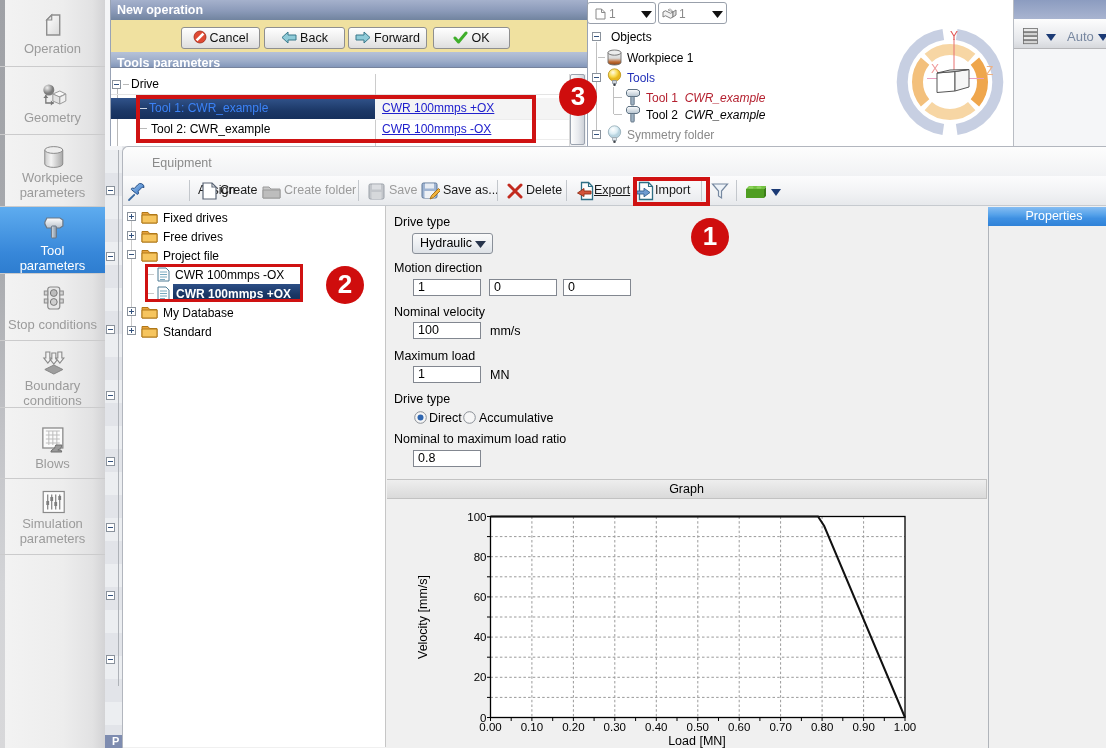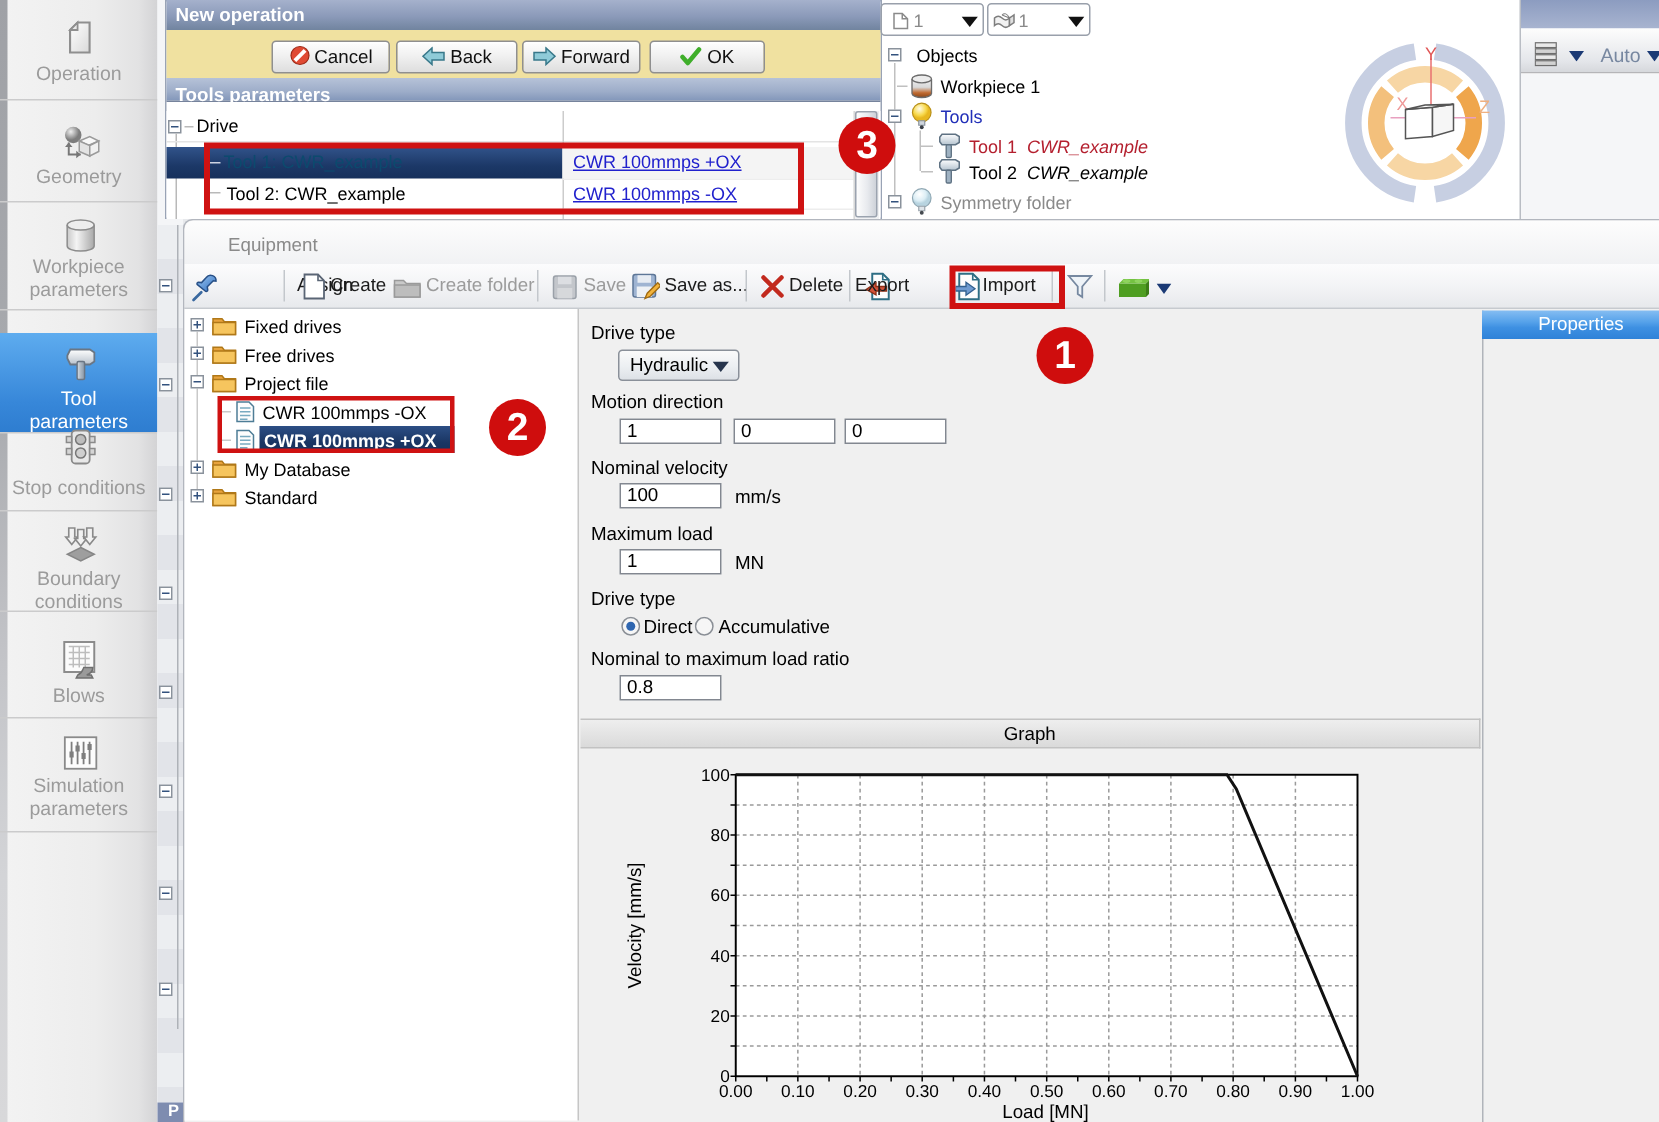--- a/index.html
+++ b/index.html
@@ -117,21 +117,21 @@
           <stop offset=".35" stop-color="#f4f4f4"></stop>
           <stop offset="1" stop-color="#a8a8a8"></stop>
         </linearGradient>
       </defs>
   <path d="M4 6 v14 a9 3.4 0 0 0 18 0 v-14" fill="url(#cyl)" stroke="#8c8c8c" stroke-width="1"></path>
   <ellipse cx="13" cy="6" rx="9" ry="3.4" fill="#ededed" stroke="#8c8c8c" stroke-width="1"></ellipse>
  </svg>
  <div class="sblab" style="top:35px">Workpiece<br>parameters</div>
   </div>
 
-<div class="ab sbitem sbsel" style="top:207px;height:67px;margin-top:15px;">
+<div class="ab sbitem sbsel" style="top:207px;height:67px;">
  <svg class="sbico" style="top:5px" width="30" height="30" viewBox="0 0 30 30">
   <defs>
         <linearGradient id="hh" x1="0" y1="0" x2="0" y2="1">
           <stop offset="0" stop-color="#ffffff"></stop>
           <stop offset="1" stop-color="#b9c2cc"></stop>
         </linearGradient>
   <linearGradient id="hs" x1="0" y1="0" x2="1" y2="0">
           <stop offset="0" stop-color="#d7dde4"></stop>
           <stop offset=".5" stop-color="#aab6c2"></stop>
           <stop offset="1" stop-color="#8897a6"></stop>
@@ -230,21 +230,21 @@
 <div class="ab" id="nop-tree" style="left:111px;"></div>
 
 <div class="ab mbox" style="left:112px;top:80px;"></div>
 <div class="ab" style="left:117px;top:89px;width:1px;height:57px;background:#b9b9b9;"></div>
 <div class="ab" style="left:123px;top:84px;width:6px;height:1px;background:#b9b9b9;"></div>
 <div class="ab tr-row" style="left:131px;top:77px;">Drive</div>
 <div class="ab" style="left:111px;top:94px;width:475px;height:1px;background:#e4e4e4;"></div>
 <div class="ab" style="left:111px;top:98px;width:264px;height:21px;
  background:linear-gradient(#31538a,#1c3867 60%,#16305c);"></div>
 <div class="ab" style="left:140px;top:108px;width:7px;height:1px;background:#cdd4e2;"></div>
-<div class="ab tr-row" style="left:149px;top:101px;color:#0c4a6e;">Tool 1: CWR_example</div>
+<div class="ab tr-row" style="left:149px;top:101px;color:#3b82f6;">Tool 1: CWR_example</div>
 <div class="ab" style="left:140px;top:128px;width:7px;height:1px;background:#b9b9b9;"></div>
 <div class="ab tr-row" style="left:151px;top:122px;color:#000;text-align:center;">Tool 2: CWR_example</div>
 <div class="ab" style="left:375px;top:74px;width:1px;height:72px;background:#cccccc;"></div>
 <div class="ab" style="left:375px;top:98px;width:194px;height:21px;background:#f4f4f4;"></div>
 <div class="ab link" style="left:382px;top:101px;">CWR 100mmps +OX</div>
 <div class="ab link" style="left:382px;top:122px;">CWR 100mmps -OX</div>
 <div class="ab" style="left:375px;top:119px;width:194px;height:1px;background:#ededed;"></div>
 <div class="ab" style="left:375px;top:139px;width:194px;height:1px;background:#ededed;"></div>
 
 <div class="ab" style="left:569px;top:74px;width:17px;height:72px;background:#f0f1f3;border-left:1px solid #d8d8d8;"></div>
@@ -427,21 +427,21 @@
 <svg class="ab" style="left:507px;top:183px" width="16" height="16" viewBox="0 0 16 16">
  <path d="M2 2 L14 14 M14 2 L2 14" stroke="#c22a1e" stroke-width="3" stroke-linecap="round"></path>
 </svg>
 <div class="tbtxt" style="left:526px;top:183px;">Delete</div>
 <div class="tbsep" style="left:566px;top:180px;"></div>
 <svg class="ab" style="left:576px;top:181px" width="18" height="20" viewBox="0 0 18 20">
  <path d="M5.5 1.5 h7 l4 4 v13 h-11 z" fill="#fdfdfd" stroke="#2e6e84" stroke-width="1.3"></path>
  <path d="M12.5 1.5 v4 h4" fill="none" stroke="#2e6e84" stroke-width="1.1"></path>
  <path d="M8 7.5 v2.5 h7 v3 h-7 v2.5 L1.5 12 z" fill="#d4533a" stroke="#8e2f16" stroke-width="0.9"></path>
 </svg>
-<div class="tbtxt" style="left:570px;top:183px;">Export</div>
+<div class="tbtxt" style="left:594px;top:183px;text-decoration:underline;">Export</div>
 <svg class="ab" style="left:637px;top:181px" width="19" height="20" viewBox="0 0 19 20">
  <path d="M2.5 1.5 h9 l4 4 v13 h-13 z" fill="#fdfdfd" stroke="#2e6e84" stroke-width="1.3"></path>
  <path d="M11.5 1.5 v4 h4" fill="none" stroke="#2e6e84" stroke-width="1.1"></path>
  <path d="M0 10 h7 v-2.8 l6 4.3 -6 4.3 V13 H0 z" fill="#6f9bd0" stroke="#33618f" stroke-width="0.9"></path>
 </svg>
 <div class="tbtxt" style="left:655px;top:183px;">Import</div>
 <div class="tbsep" style="left:701px;top:180px;"></div>
 <svg class="ab" style="left:711px;top:182px" width="18" height="18" viewBox="0 0 18 18">
  <path d="M1.5 2 h15 l-6 7 v7 l-3-2 v-5 z" fill="#eef3f8" stroke="#7688a0" stroke-width="1.2"></path>
 </svg>

